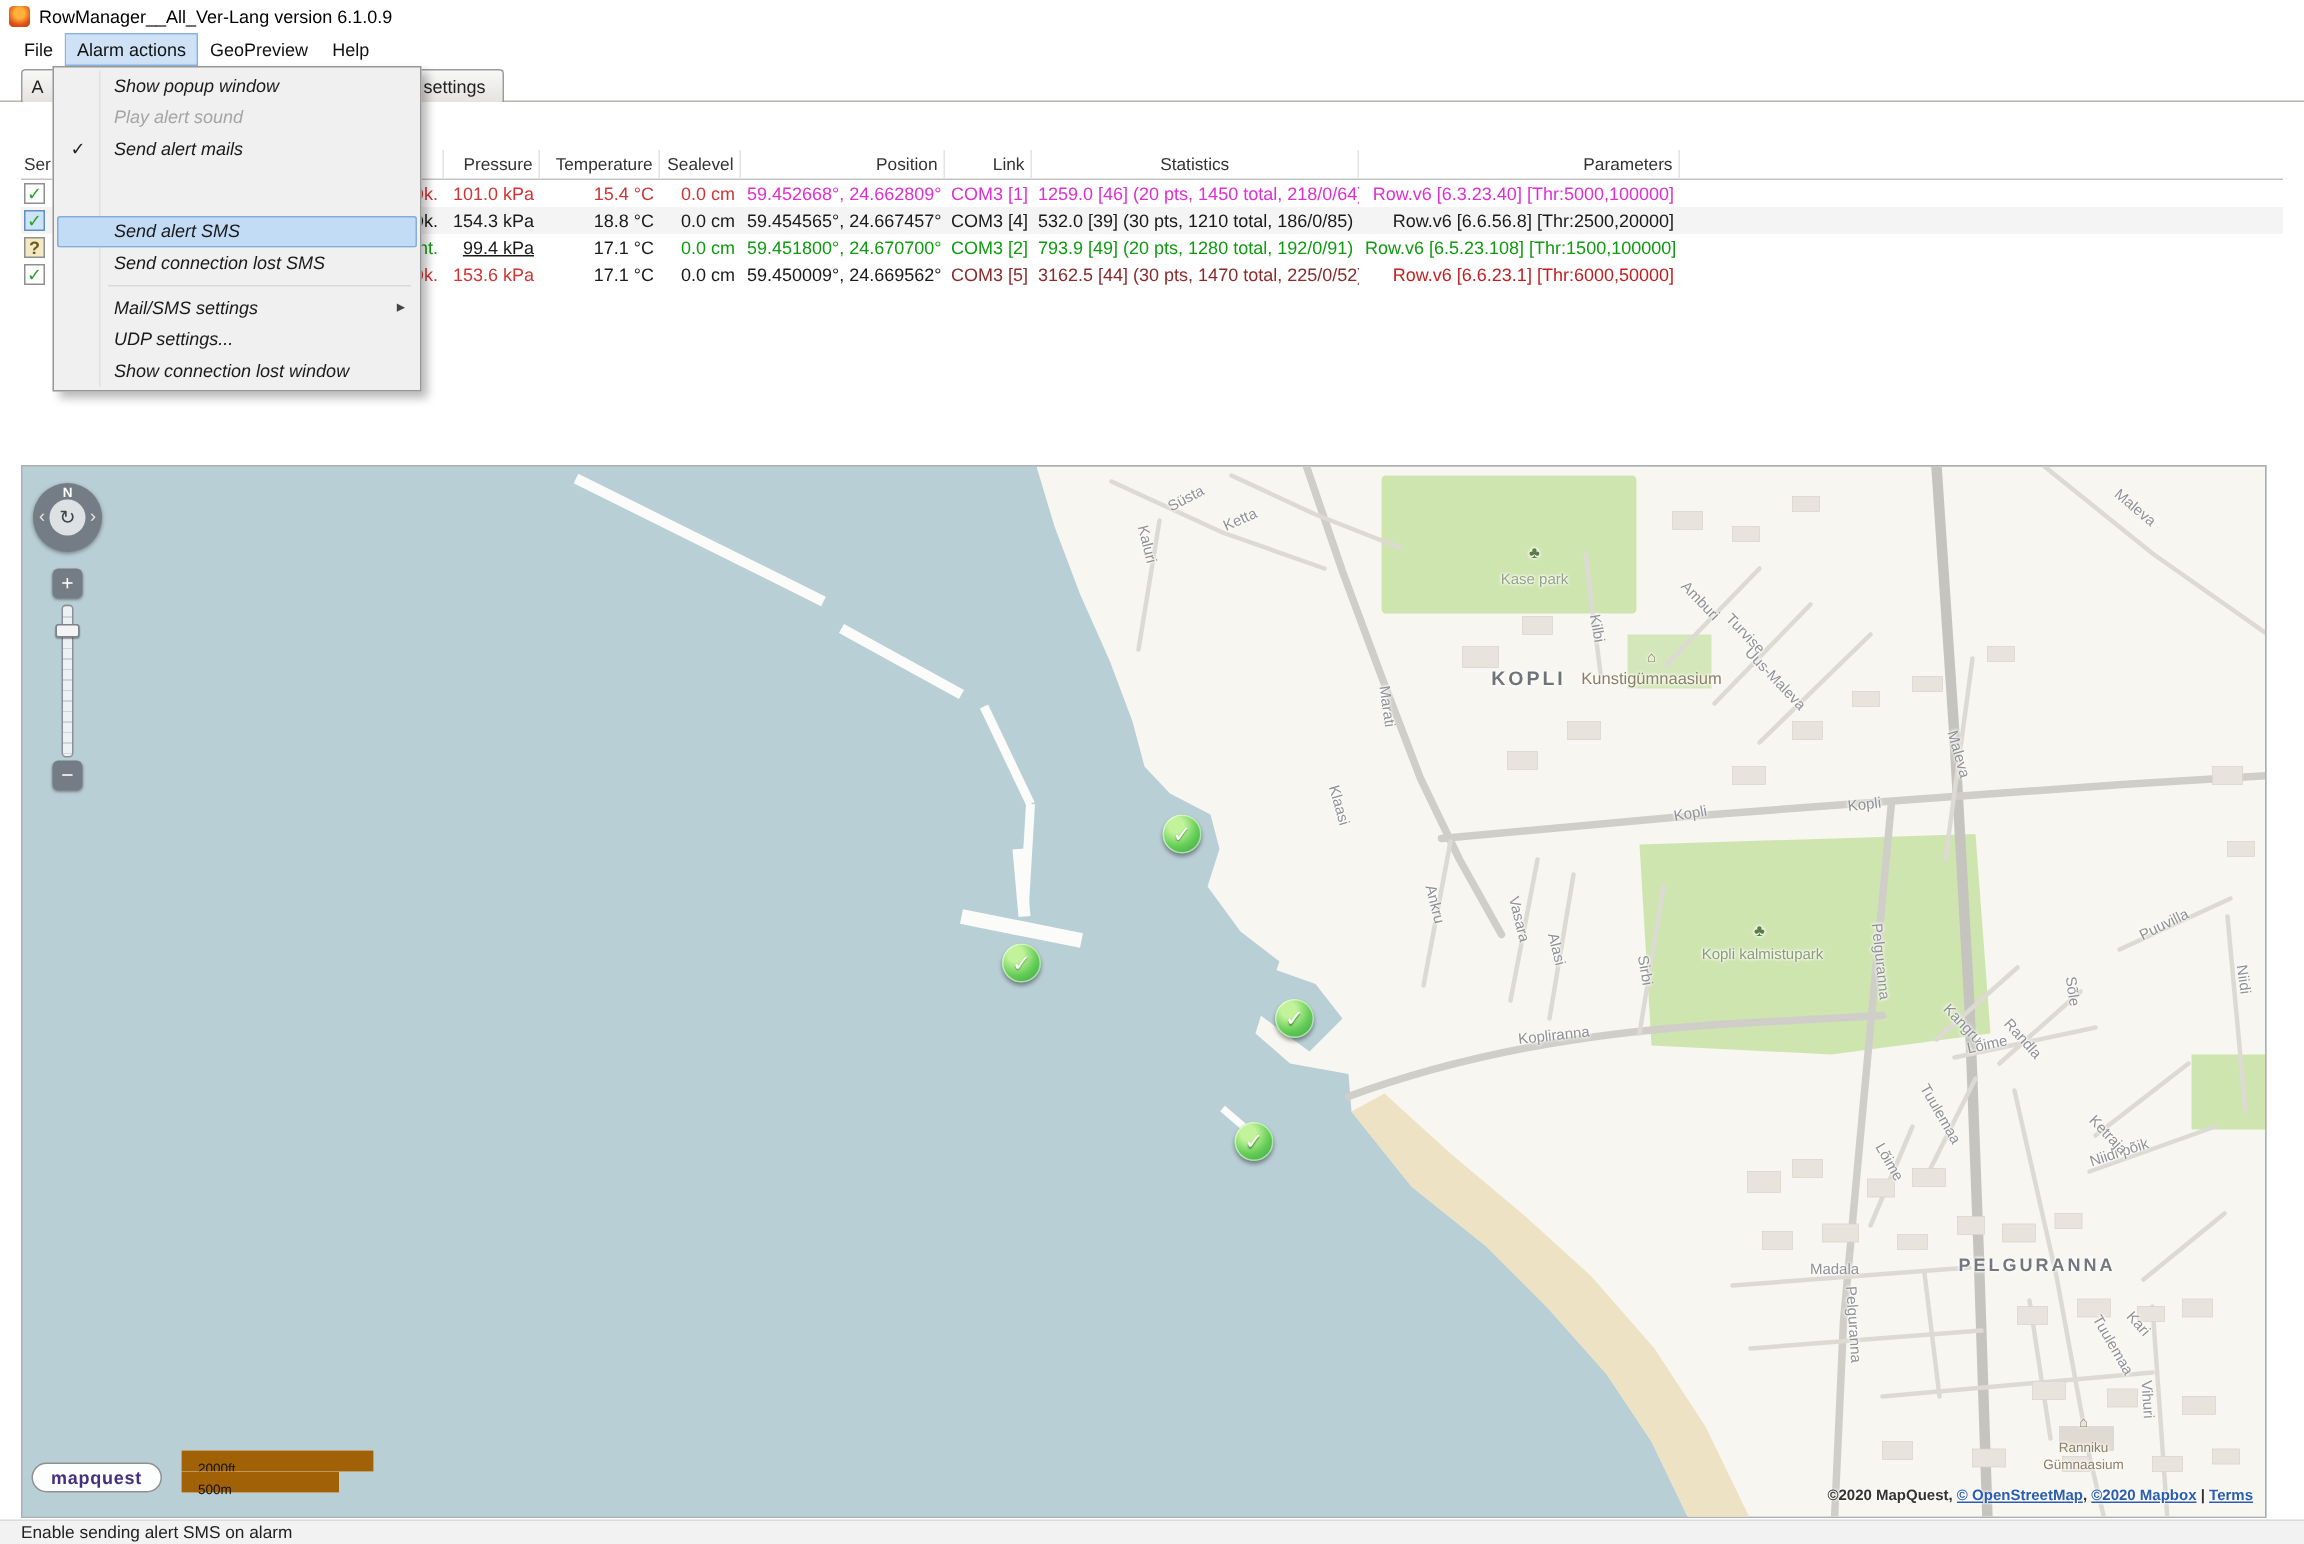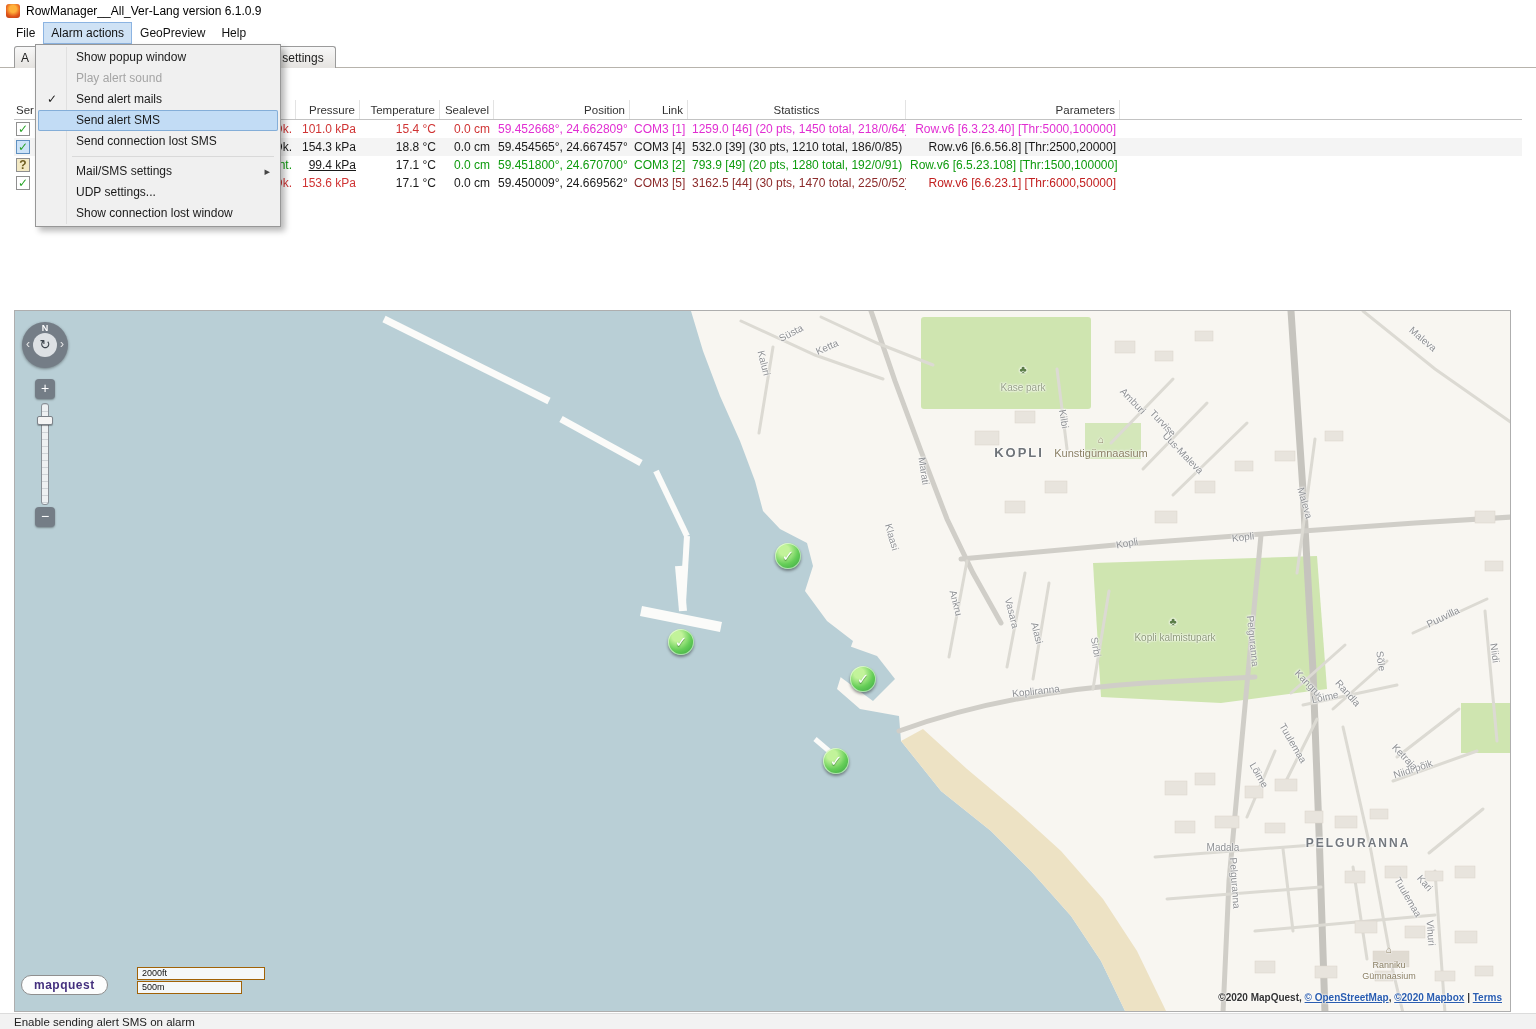--- a/index.html
+++ b/index.html
@@ -49,23 +49,23 @@
   .checkbox { display:inline-block; width:14px; height:14px; border:1px solid #8f8f8f; background:#fff;
               font-size:12px; line-height:12px; text-align:center; color:#28a428; font-weight:bold; }
   .checkbox.question { color:#6e5c1e; background:#f3e9c4; font-weight:bold; }
   .c-check.selected-box .checkbox { background:#cde3f8; border-color:#5f90c0; }
 
   
   .context-menu { position:absolute; left:35px; top:44px; width:246px; background:#f0f0f0;
                   border:1px solid #979797; box-shadow:4px 4px 6px rgba(0,0,0,.28);
                   padding:2px; z-index:60; font-size:12px; }
   .context-menu .gutter-line { position:absolute; left:30px; top:2px; bottom:2px; width:1px; background:#e0e0e0; }
-  .menu-item { position:relative; height:21px; line-height:21px; padding-left:38px; color:#1a1a1a; cursor:default; }
+  .menu-item { position:relative; height:21px; line-height:21px; padding-left:38px; color:#1a1a1a; cursor:default;font-style:italic; }
   .menu-item.disabled { color:#a5a5a5; }
-  .menu-item.highlighted { background:#c2dcf5; box-shadow:inset 0 0 0 1px #84aed8; border-radius:2px; }
+  .menu-item.highlighted { background:#c2dcf5; box-shadow:inset 0 0 0 1px #84aed8; border-radius:2px;margin-top:34px; }
   .menu-item .check { position:absolute; left:9px; top:0; font-size:12px; color:#222; }
   .menu-item .subarrow { position:absolute; right:8px; top:0; font-size:11px; color:#444; }
   .menu-sep { height:1px; background:#d9d9d9; margin:4px 4px 4px 34px; }
 
   
   .map-panel { position:absolute; left:14px; top:310px; width:1497px; height:702px;
                border:1px solid #aeaeae; background:#b9cfd6; overflow:hidden; }
   .map-panel svg { position:absolute; left:0; top:0; }
   .map-labels { position:absolute; left:0; top:0; width:100%; height:100%; pointer-events:none; }
   .mlabel { position:absolute; font-size:10px; color:#8f9194; white-space:nowrap;
@@ -87,22 +87,22 @@
                   background:#dde1e4; color:#3c444c; font-size:13px; text-align:center; line-height:23px; }
   .zoombar { position:absolute; left:20px; top:68px; width:20px; }
   .zbtn { position:absolute; left:0; width:20px; height:20px; border-radius:4px; background:#747d86;
           color:#fff; text-align:center; line-height:19px; font-size:14px; box-shadow:0 1px 2px rgba(0,0,0,.35); }
   .ztrack { position:absolute; left:6px; top:24px; width:8px; height:102px; border:1px solid #8a9097;
             background:repeating-linear-gradient(to bottom,#cfd4d8 0 1px,#eef1f3 1px 7px); border-radius:3px; }
   .zhandle { position:absolute; left:2px; top:37px; width:16px; height:9px; background:#f4f4f4;
              border:1px solid #7d838a; border-radius:2px; box-shadow:0 1px 1px rgba(0,0,0,.3); }
 
   
-  .scalebox { position:absolute; height:13px; background:rgba(255,255,255,.85); border:1px solid #a16207;
-              font-size:9px; line-height:11px; padding-left:4px; color:#111;margin-left:16px; }
+  .scalebox { position:absolute; height:13px; background:rgba(255,255,255,.85); border:7px solid #a16207;
+              font-size:9px; line-height:11px; padding-left:4px; color:#111; }
   .scale-imperial { left:106px; top:656px; width:128px; }
   .scale-metric { left:106px; top:670px; width:105px; }
   .mq-logo { position:absolute; left:6px; top:664px; padding:2px 12px; background:rgba(255,255,255,.95);
              border:1px solid #8f8f8f; border-radius:11px; font-size:12px; font-weight:bold;
              color:#44307e; letter-spacing:.5px; }
   .attribution { position:absolute; right:8px; top:681px; font-size:10px; font-weight:bold; color:#333;
                  text-shadow:0 0 2px #fff,0 0 2px #fff; }
   .attribution .link { color:#2a5db0; text-decoration:underline; }
 
   

